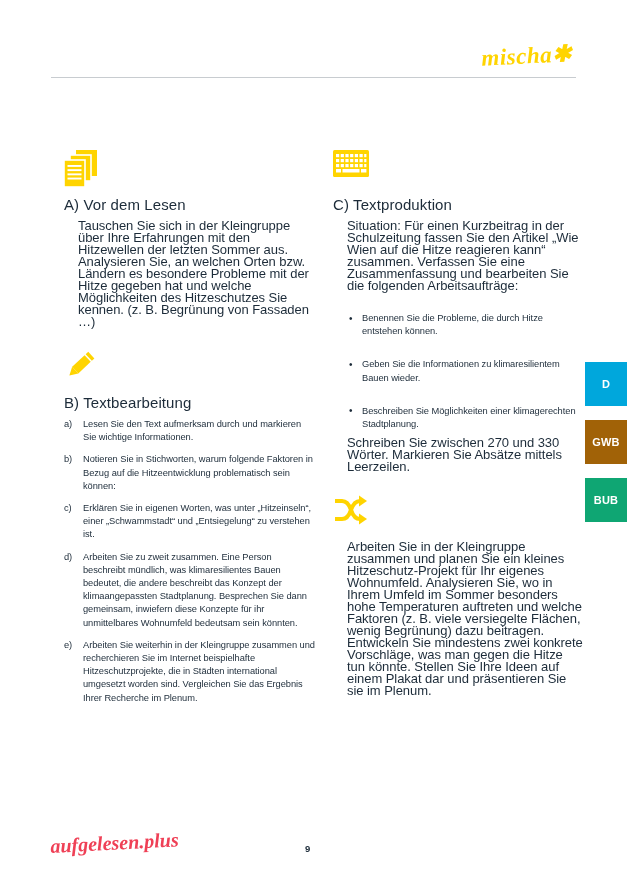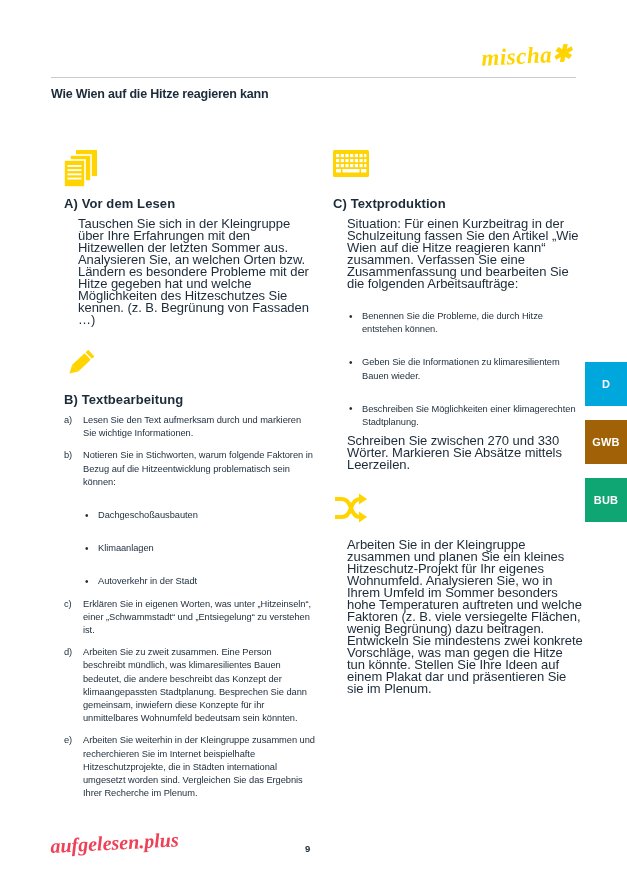--- a/index.html
+++ b/index.html
@@ -66,22 +66,22 @@
   .section { margin-bottom: 0; }
 
   .icon-wrap {
     height: 40px;
     display: block;
     margin-bottom: 6px;
   }
   .icon-wrap svg { display: block; }
 
   .sec-head {
-    font-size: 13px;
-    font-weight: bold;
+    font-size: 15px;
+    font-weight: normal;
     color: #1c2b39;
     margin: 0 0 7px 0;
     letter-spacing: 0.1px;
   }
   .sec-head .letter { display: inline; }
 
   .body-text {
     font-size: 13px;
     line-height: 12px;
     color: #1c2b39;
@@ -181,21 +181,20 @@
     color: #1c2b39;
   }
 </style>
 </head>
 <body>
 
 <div class="page">
 
   <div class="brand-logo">mischa✱</div>
   <div class="header-rule"></div>
-  <div class="page-title">Wie Wien auf die Hitze reagieren kann</div>
 
   <div class="col col-left">
 
     <div class="section">
       <div class="icon-wrap">
         <svg width="34" height="38" viewBox="0 0 34 38">
           <rect x="12" y="0" width="21" height="26" fill="#FFD400"></rect>
           <rect x="6" y="5" width="21" height="26" fill="#FFD400" stroke="#ffffff" stroke-width="1.6"></rect>
           <rect x="0" y="10" width="21" height="27" fill="#FFD400" stroke="#ffffff" stroke-width="1.6"></rect>
           <rect x="3.5" y="15" width="14" height="1.9" fill="#ffffff"></rect>
@@ -220,25 +219,21 @@
             <polygon points="12,24 21,24 16.5,32" fill="#FFD400"></polygon>
           </g>
         </svg>
       </div>
       <div class="sec-head">
         <span class="letter">B) </span>
         <span>Textbearbeitung</span>
       </div>
       <ul class="alpha-list" id="sec-b-list">
           <li class="alpha-item"><span class="marker">a)</span><span>Lesen Sie den Text aufmerksam durch und markieren Sie wichtige Informationen.</span></li>
-          <li class="alpha-item"><span class="marker">b)</span><span>Notieren Sie in Stichworten, warum folgende Faktoren in Bezug auf die Hitzeentwicklung problematisch sein können:</span><ul class="bullets">
-              <li>Dachgeschoßausbauten</li>
-              <li>Klimaanlagen</li>
-              <li>Autoverkehr in der Stadt</li>
-            </ul></li>
+          <li class="alpha-item"><span class="marker">b)</span><span>Notieren Sie in Stichworten, warum folgende Faktoren in Bezug auf die Hitzeentwicklung problematisch sein können:</span></li>
           <li class="alpha-item"><span class="marker">c)</span><span>Erklären Sie in eigenen Worten, was unter „Hitzeinseln“, einer „Schwammstadt“ und „Entsiegelung“ zu verstehen ist.</span></li>
           <li class="alpha-item"><span class="marker">d)</span><span>Arbeiten Sie zu zweit zusammen. Eine Person beschreibt mündlich, was klimaresilientes Bauen bedeutet, die andere beschreibt das Konzept der klimaangepassten Stadtplanung. Besprechen Sie dann gemeinsam, inwiefern diese Konzepte für ihr unmittelbares Wohnumfeld bedeutsam sein könnten.</span></li>
           <li class="alpha-item"><span class="marker">e)</span><span>Arbeiten Sie weiterhin in der Kleingruppe zusammen und recherchieren Sie im Internet beispielhafte Hitzeschutzprojekte, die in Städten international umgesetzt worden sind. Vergleichen Sie das Ergebnis Ihrer Recherche im Plenum.</span></li>
         </ul>
     </div>
   </div>
 
   <div class="col col-right">
 
     <div class="section">

